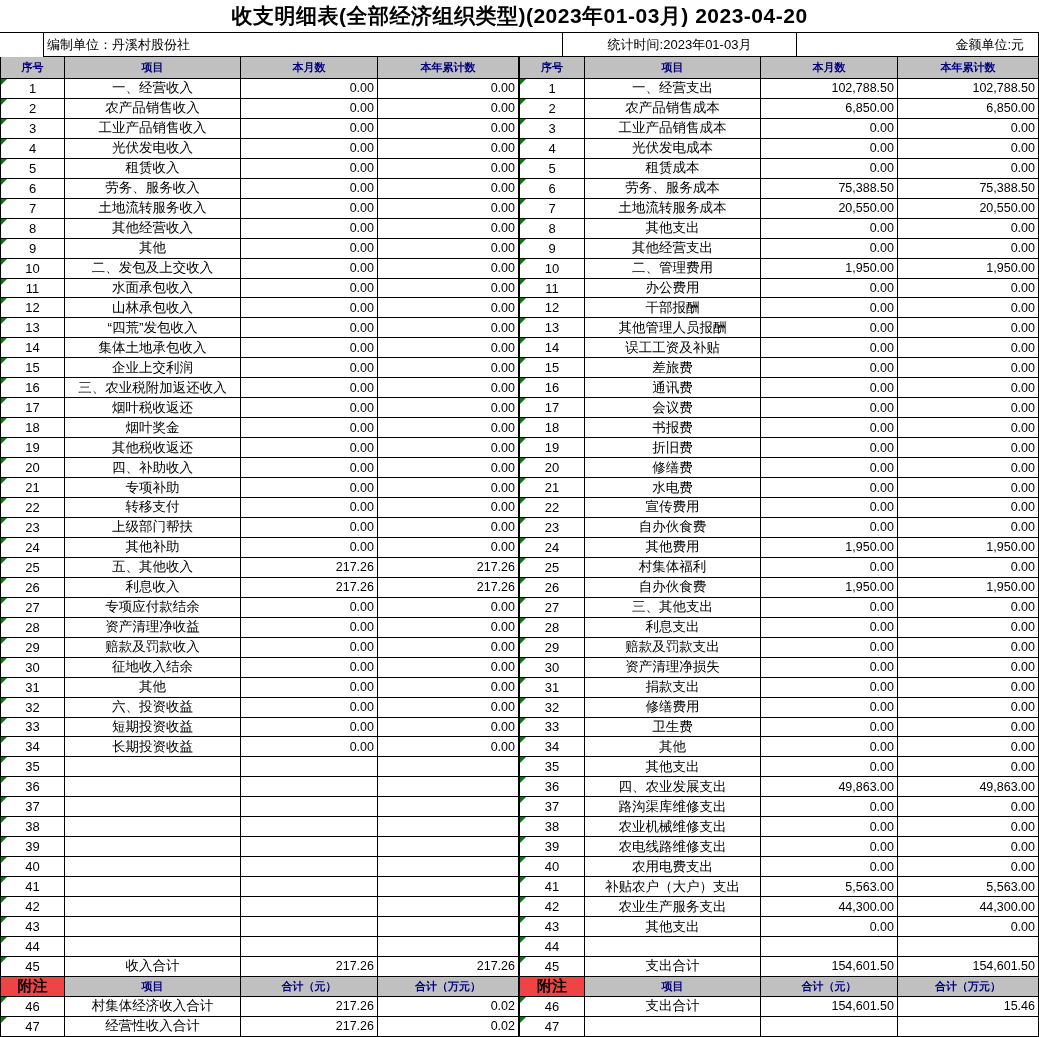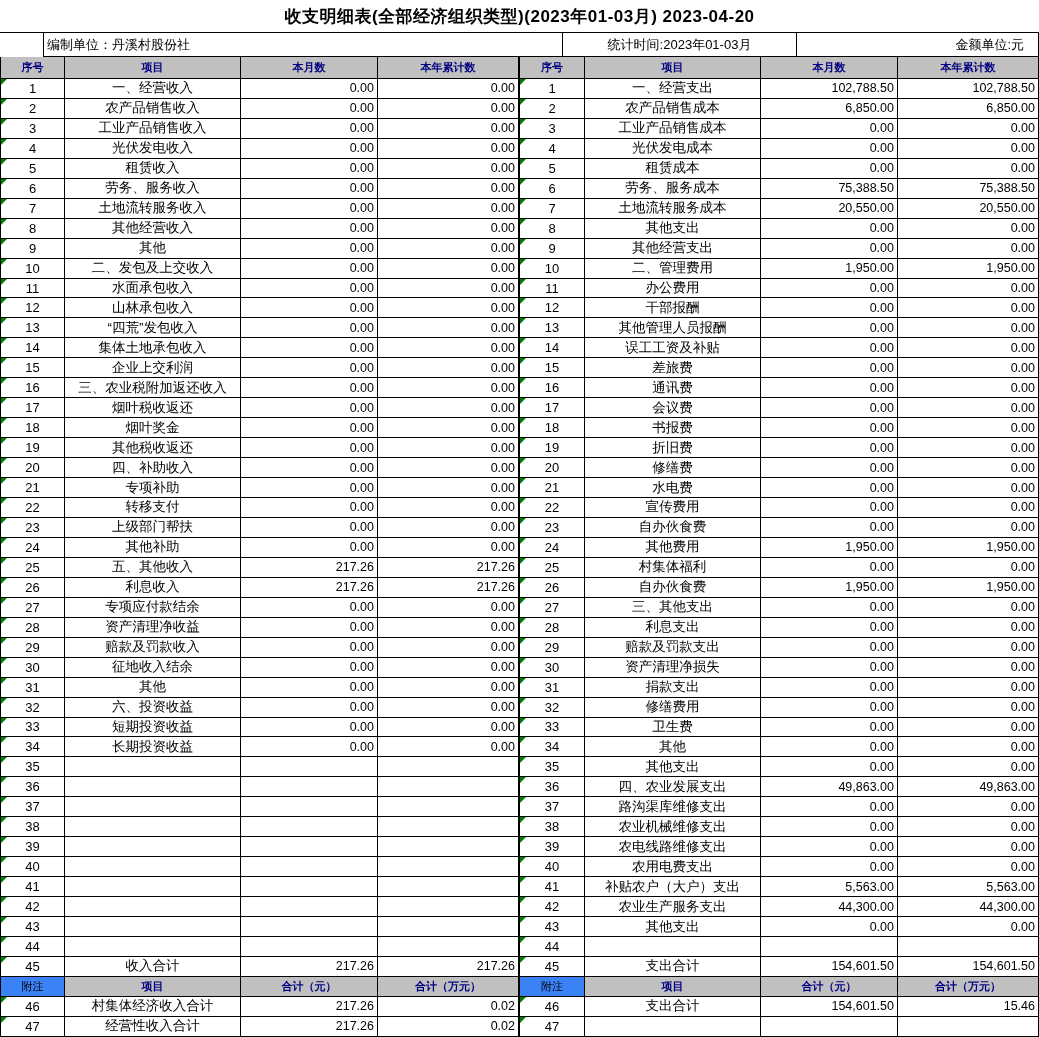--- a/index.html
+++ b/index.html
@@ -5,21 +5,21 @@
   * { margin:0; padding:0; box-sizing:border-box; }
   html,body { background:#ffffff; }
   body {
     width:1039px; height:1037px; overflow:hidden;
     font-family:"Liberation Sans", sans-serif; color:#000;
   }
   .sheet { width:1039px; height:1037px; background:#fff; }
 
   .title {
     height:33px; display:flex; align-items:center; justify-content:center;
-    font-size:17px; font-weight:bold; letter-spacing:0.5px;
+    font-size:21px; font-weight:bold; letter-spacing:0.5px;
     border-bottom:1px solid var(--bd,#000);
   }
 
   .inforow {
     height:24px; display:flex; font-size:13px;
     border-left:1px solid var(--bd,#000); border-right:1px solid var(--bd,#000);
     border-bottom:1px solid var(--bd,#000);
     margin-left:43px;
   }
   .inforow .seg { display:flex; align-items:center; height:100%; }
@@ -48,21 +48,21 @@
   .c2 { width:137px; justify-content:flex-end; padding-right:3px; }
   .c3 { width:141px; justify-content:flex-end; padding-right:3px; }
   .num { font-size:12.5px; }
 
   .head {
     background:var(--hbg,#c0c0c0); color:var(--htext,#000080);
     font-weight:bold; font-size:11px;
     justify-content:center; padding:0;
   }
   .fn-first {
-    background:#3b82f6; color:#000; font-weight:normal; font-size:11px;
+    background:#ef4444; color:#000; font-weight:bold; font-size:15px;
     justify-content:center; padding:0;
   }
 
   .tri {
     position:absolute; top:0; left:0; width:0; height:0;
     border-top:6px solid var(--mk,#008000);
     border-right:6px solid transparent;
   }
 </style>
 </head>

